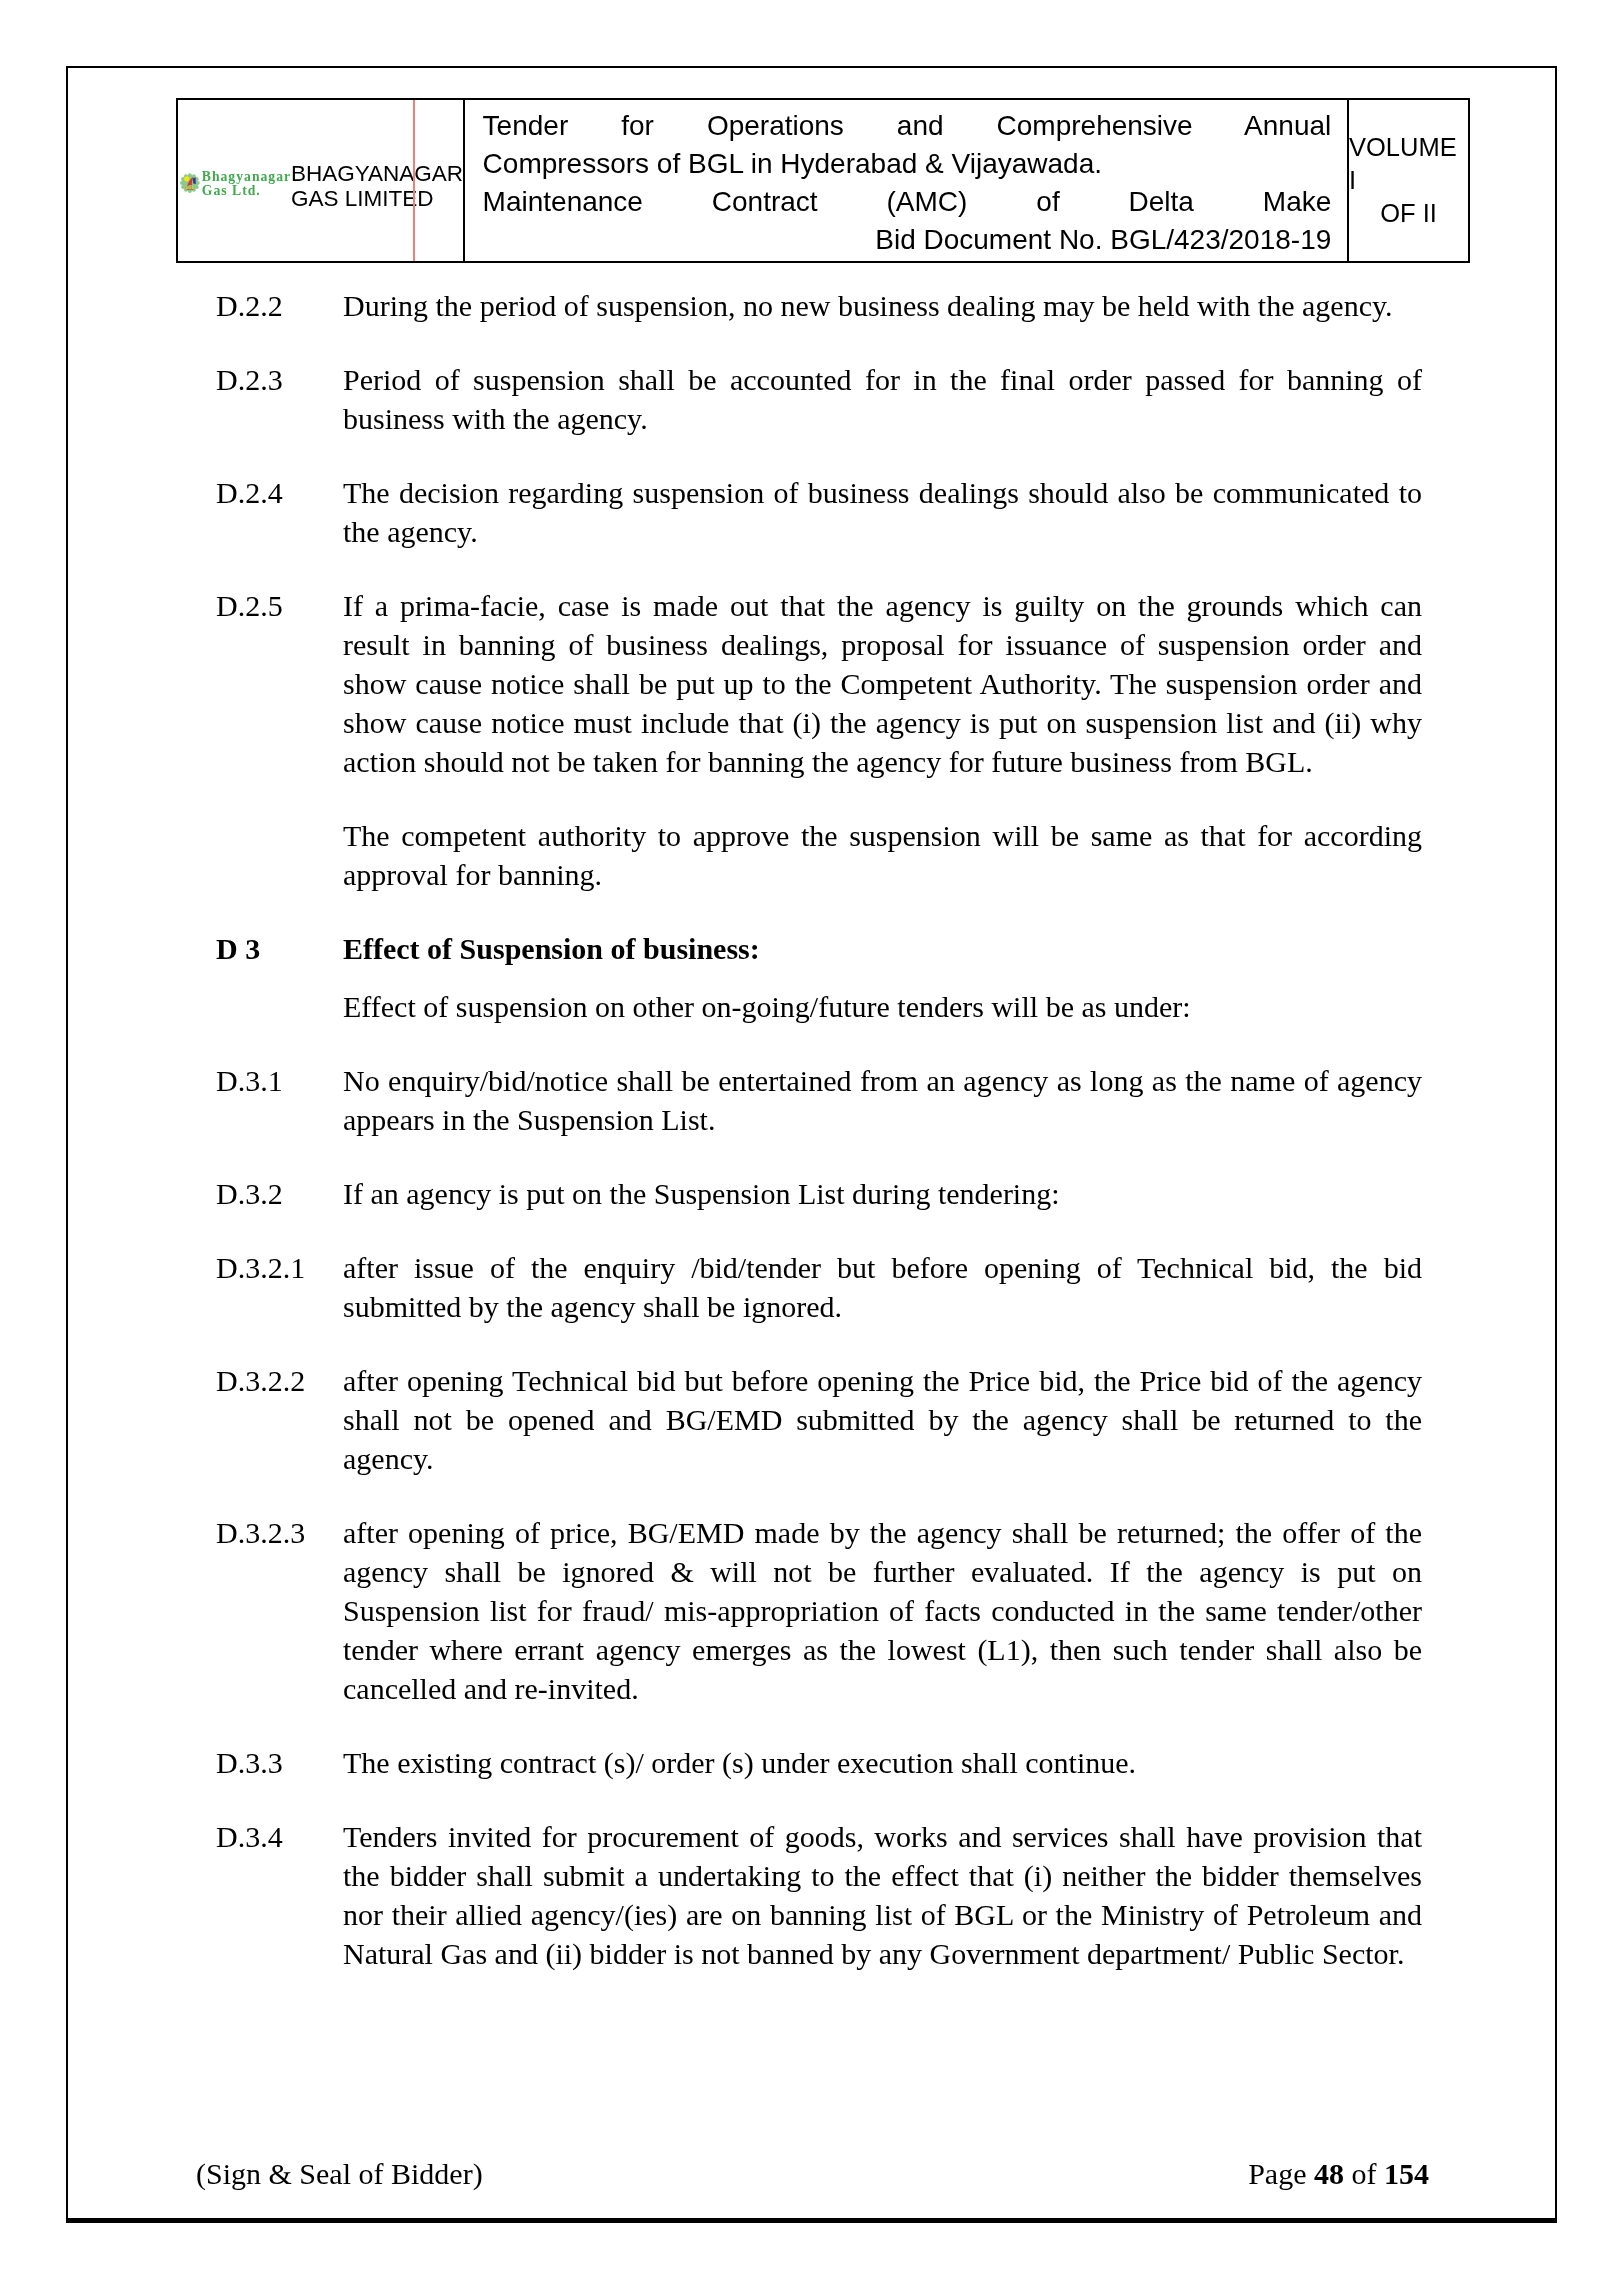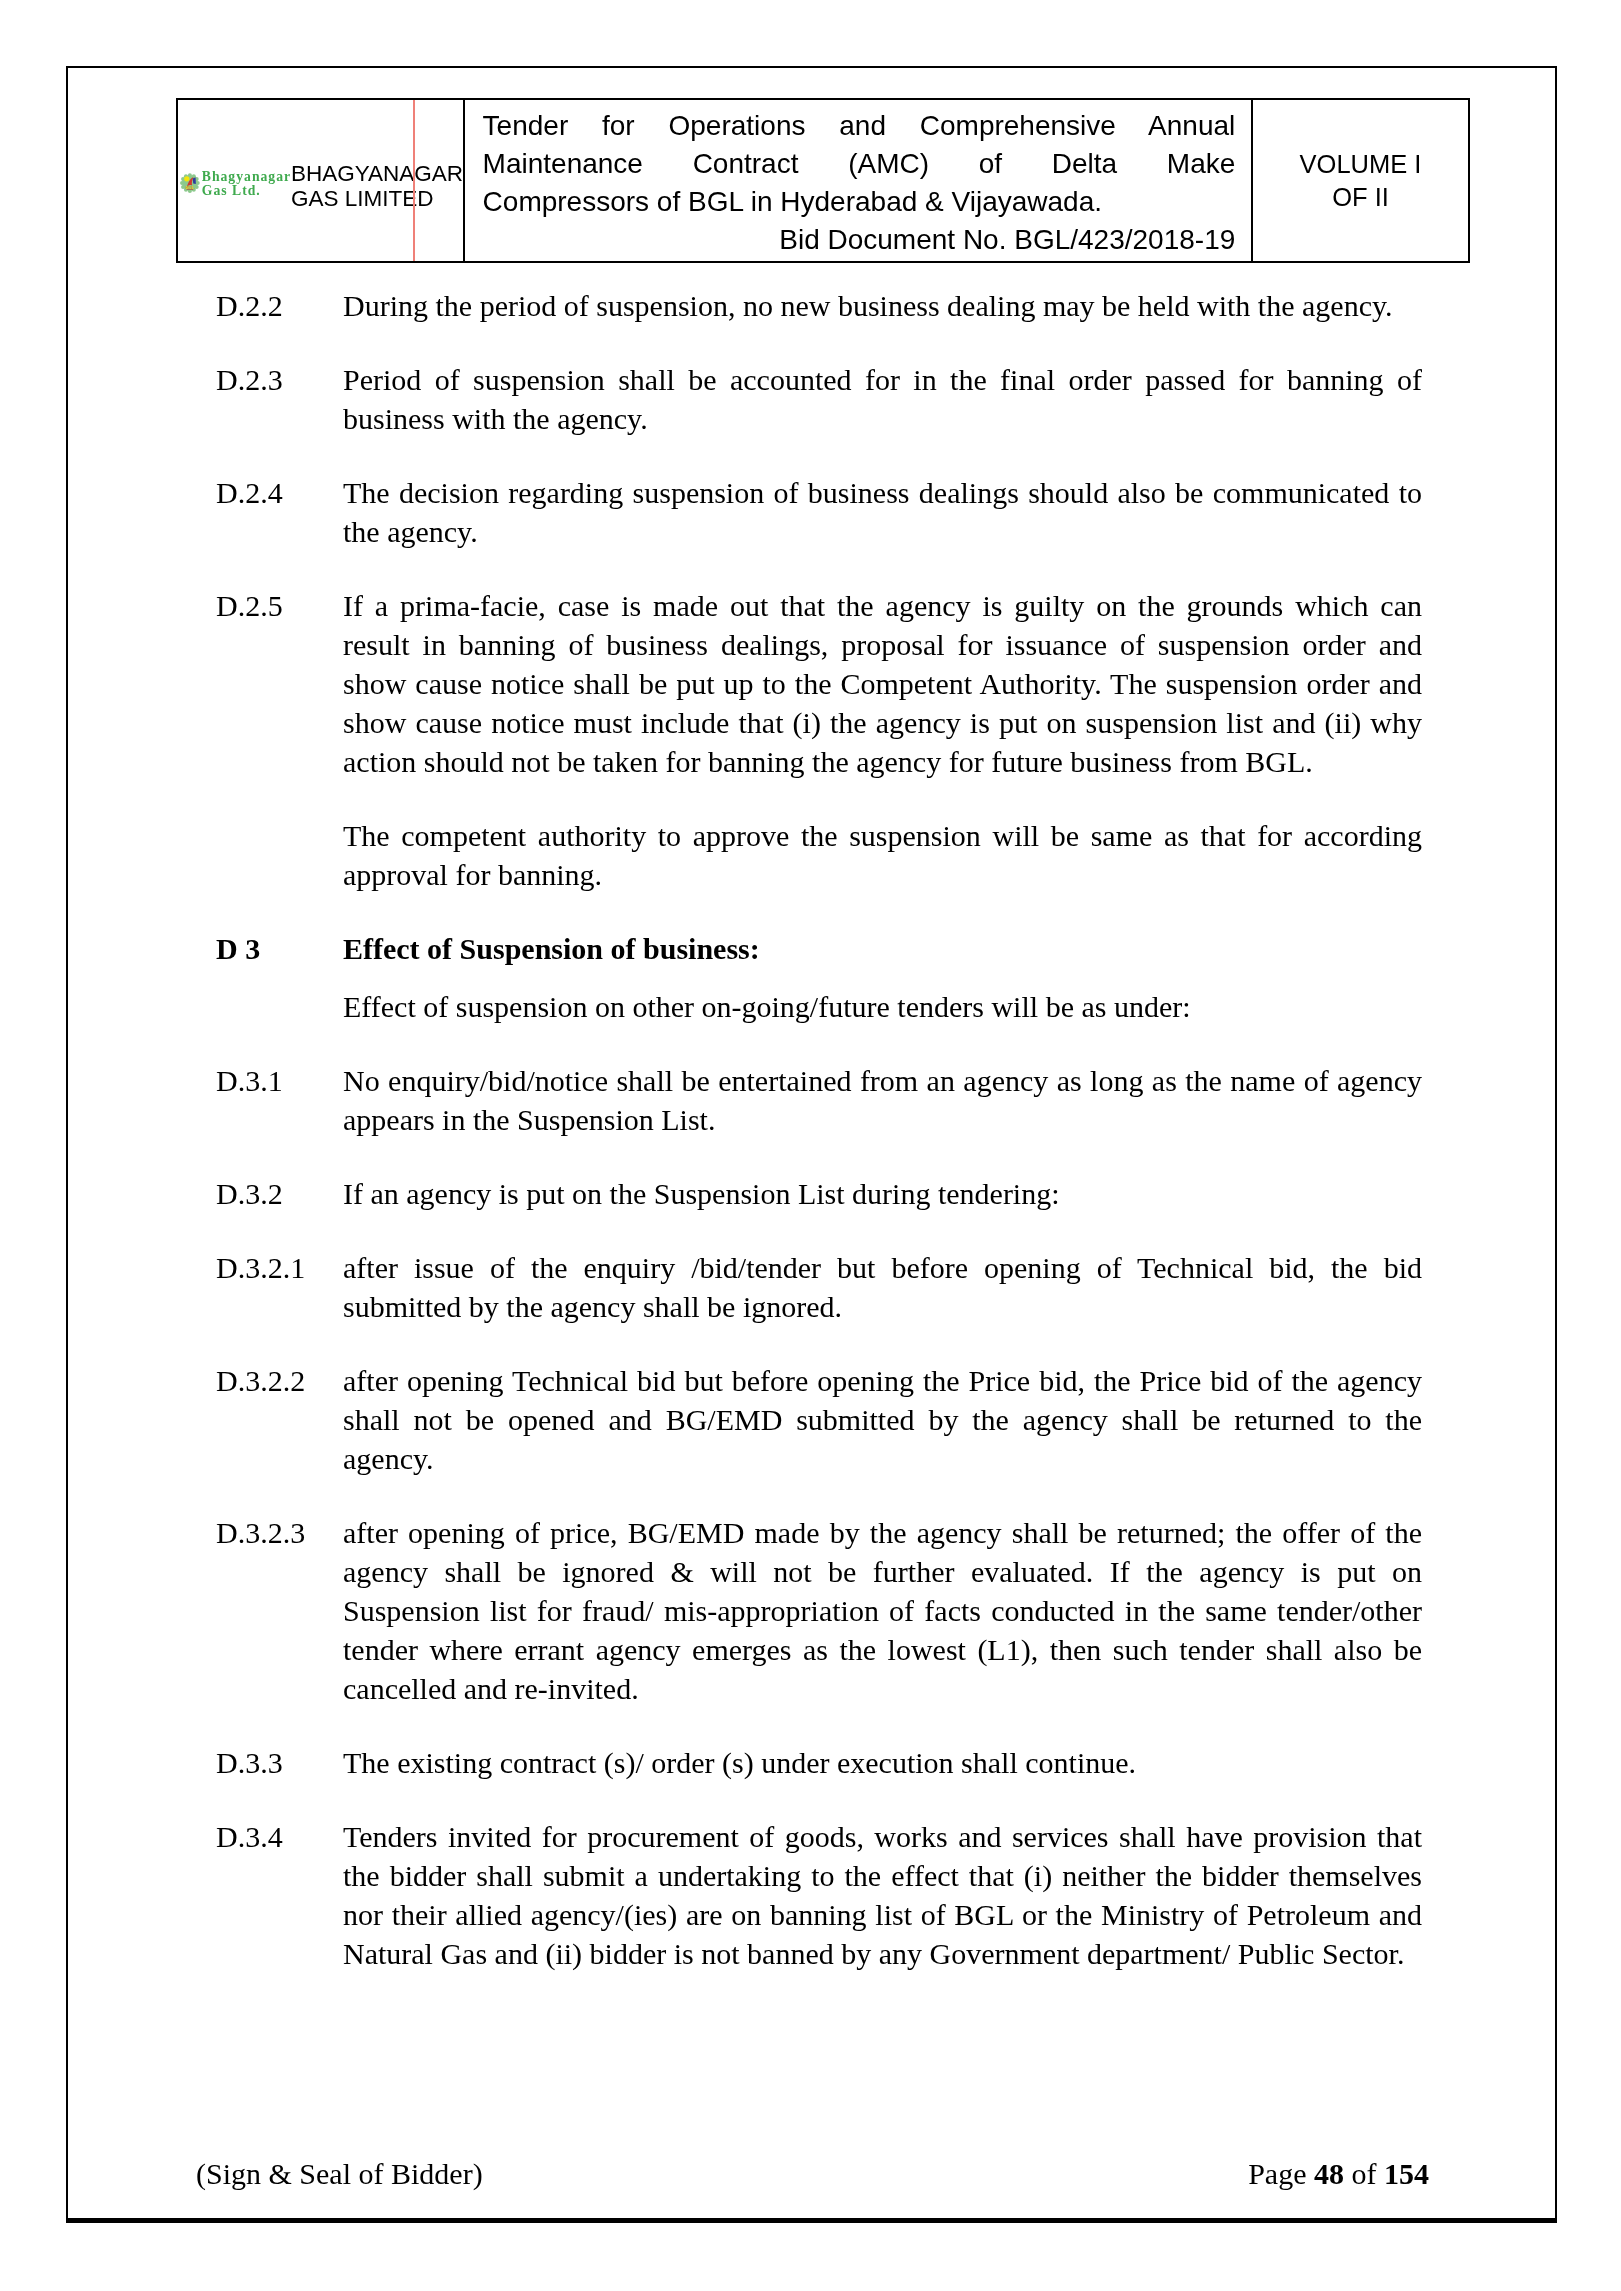--- a/index.html
+++ b/index.html
@@ -53,21 +53,21 @@
     letter-spacing: 1px;
   }
   .company-name {
     font-family: "Liberation Sans", sans-serif;
     font-size: 22.5px; line-height: 25.5px;
     text-align: left;
     margin-top: 3.9px;
     width: 225px;
   }
   .title-cell {
-    width: 788px;
+    width: 884px;
     border-right: 2px solid #000;
     padding: 6.9px 15.7px 0 17.6px;
     font-family: "Liberation Sans", sans-serif;
     font-size: 28px; line-height: 38px;
   }
   .title-line { text-align: justify; text-align-last: justify; }
   .title-line.last { text-align-last: left; }
   .bid-line { text-align: right; }
   .volume-cell {
     flex: 1;
@@ -135,22 +135,22 @@
       <text x="50" y="70" text-anchor="middle" font-family="Liberation Serif, serif" font-size="18" font-weight="bold" fill="#f8ef1a" stroke="#b03a2e" stroke-width="0.6">BGL</text>
       <rect x="36" y="72" width="28" height="2.5" fill="#b03a2e"></rect>
     </svg>
     <div class="logo-caption">Bhagyanagar Gas Ltd.</div>
     <div class="company-name">BHAGYANAGAR GAS LIMITED</div>
     <div class="logo-divider"></div>
   </div>
 
   <div class="cell title-cell">
     <div class="title-line">Tender for Operations and Comprehensive Annual</div>
+    <div class="title-line last">Compressors of BGL in Hyderabad &amp; Vijayawada.</div>
     <div class="title-line">Maintenance Contract (AMC) of Delta Make</div>
-    <div class="title-line last">Compressors of BGL in Hyderabad &amp; Vijayawada.</div>
     <div class="bid-line">Bid Document No. BGL/423/2018-19</div>
   </div>
 
   <div class="cell volume-cell">
     <div>VOLUME I</div>
     <div>OF II</div>
   </div>
 
 </div>
 

